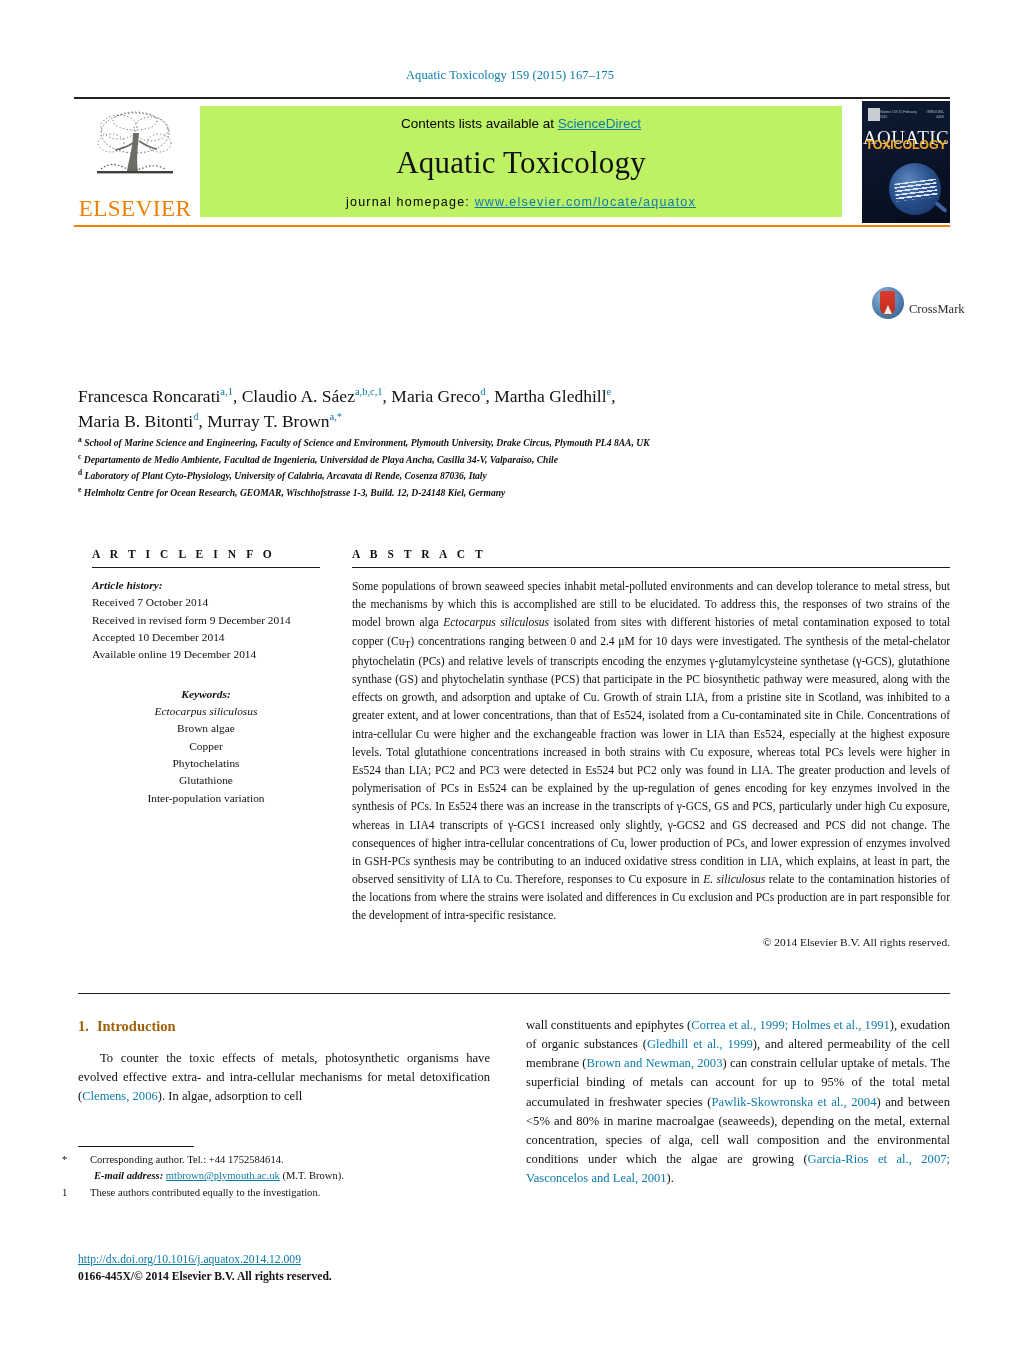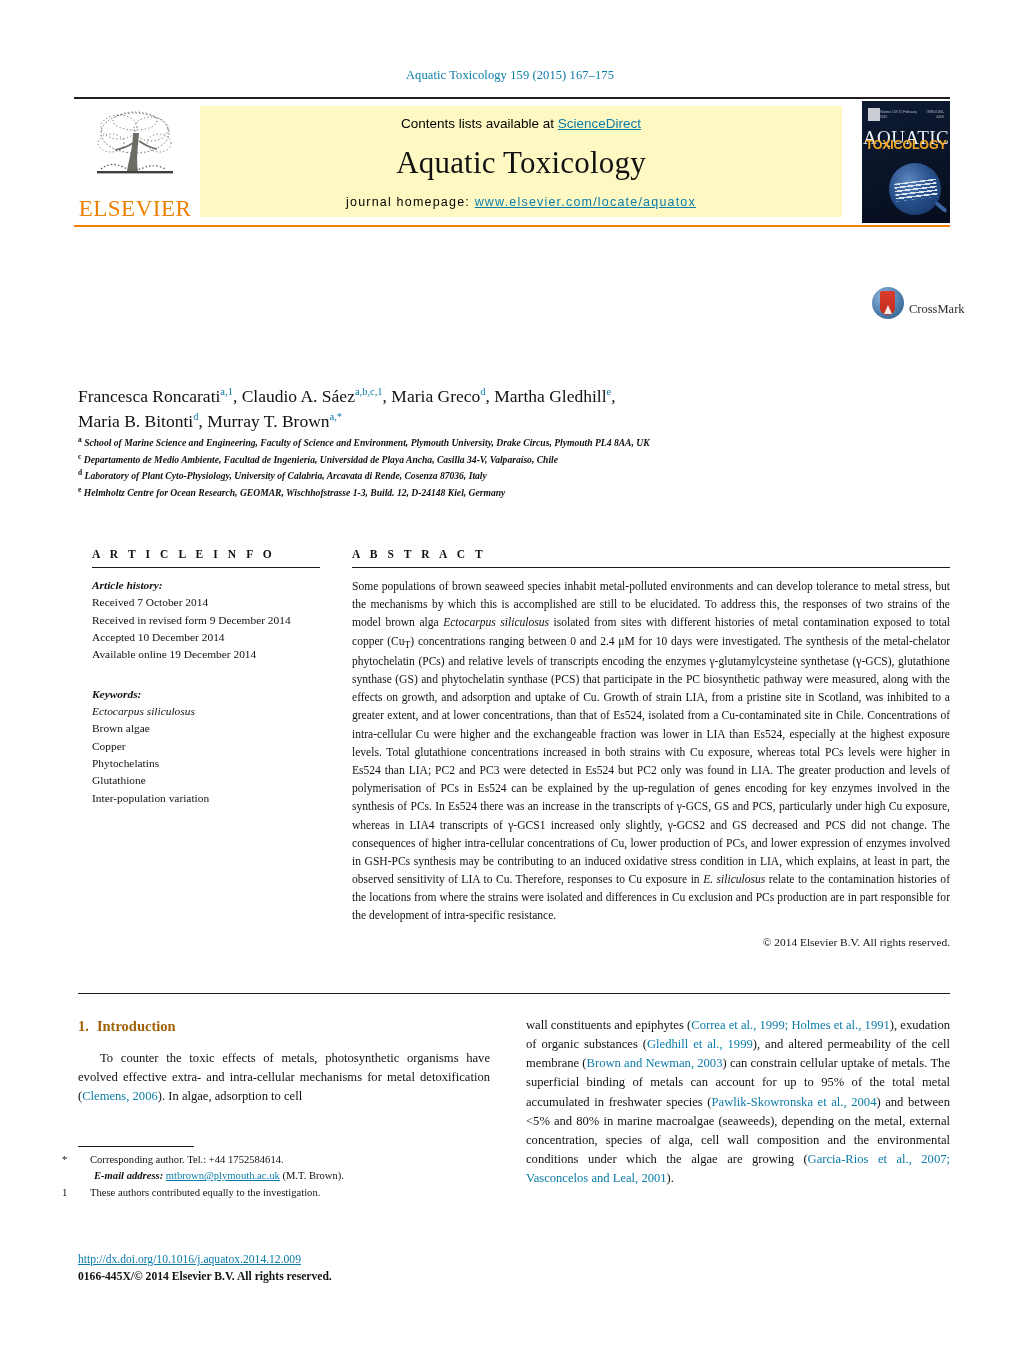--- a/index.html
+++ b/index.html
@@ -64,21 +64,21 @@
     font-family: "Liberation Serif", serif;
     color: #f08000;
     font-size: 23px;
     letter-spacing: .5px;
     line-height: 1;
     margin-top: 12px;
     font-weight: 400;
   }
   .journal-band {
     flex: 1 1 auto;
-    background: #fef9c3;
+    background: #bef264;
     margin: 7px 0 8px 4px;
     display: flex;
     flex-direction: column;
     align-items: center;
     justify-content: space-between;
     padding: 10px 0 8px 0;
     box-sizing: border-box;
   }
   .contents-line {
     font-size: 13.5px;
@@ -310,21 +310,21 @@
     width: 228px;
     margin-left: 14px;
   }
   .info-body {
     font-family: "Liberation Serif", serif;
     font-size: 11.4px;
     line-height: 1.52;
     color: #111;
   }
   .info-body .lbl { font-style: italic; font-weight: bold; }
-  .kw-block { margin-top: 4px; }
+  .kw-block { margin-top: 4px; text-align: center; }
   .kw-block .kw-ital { font-style: italic; }
 
   .abs-col {
     position: absolute;
     left: 352px;
     top: 548px;
     width: 598px;
   }
   .abs-body {
     font-family: "Liberation Serif", serif;

